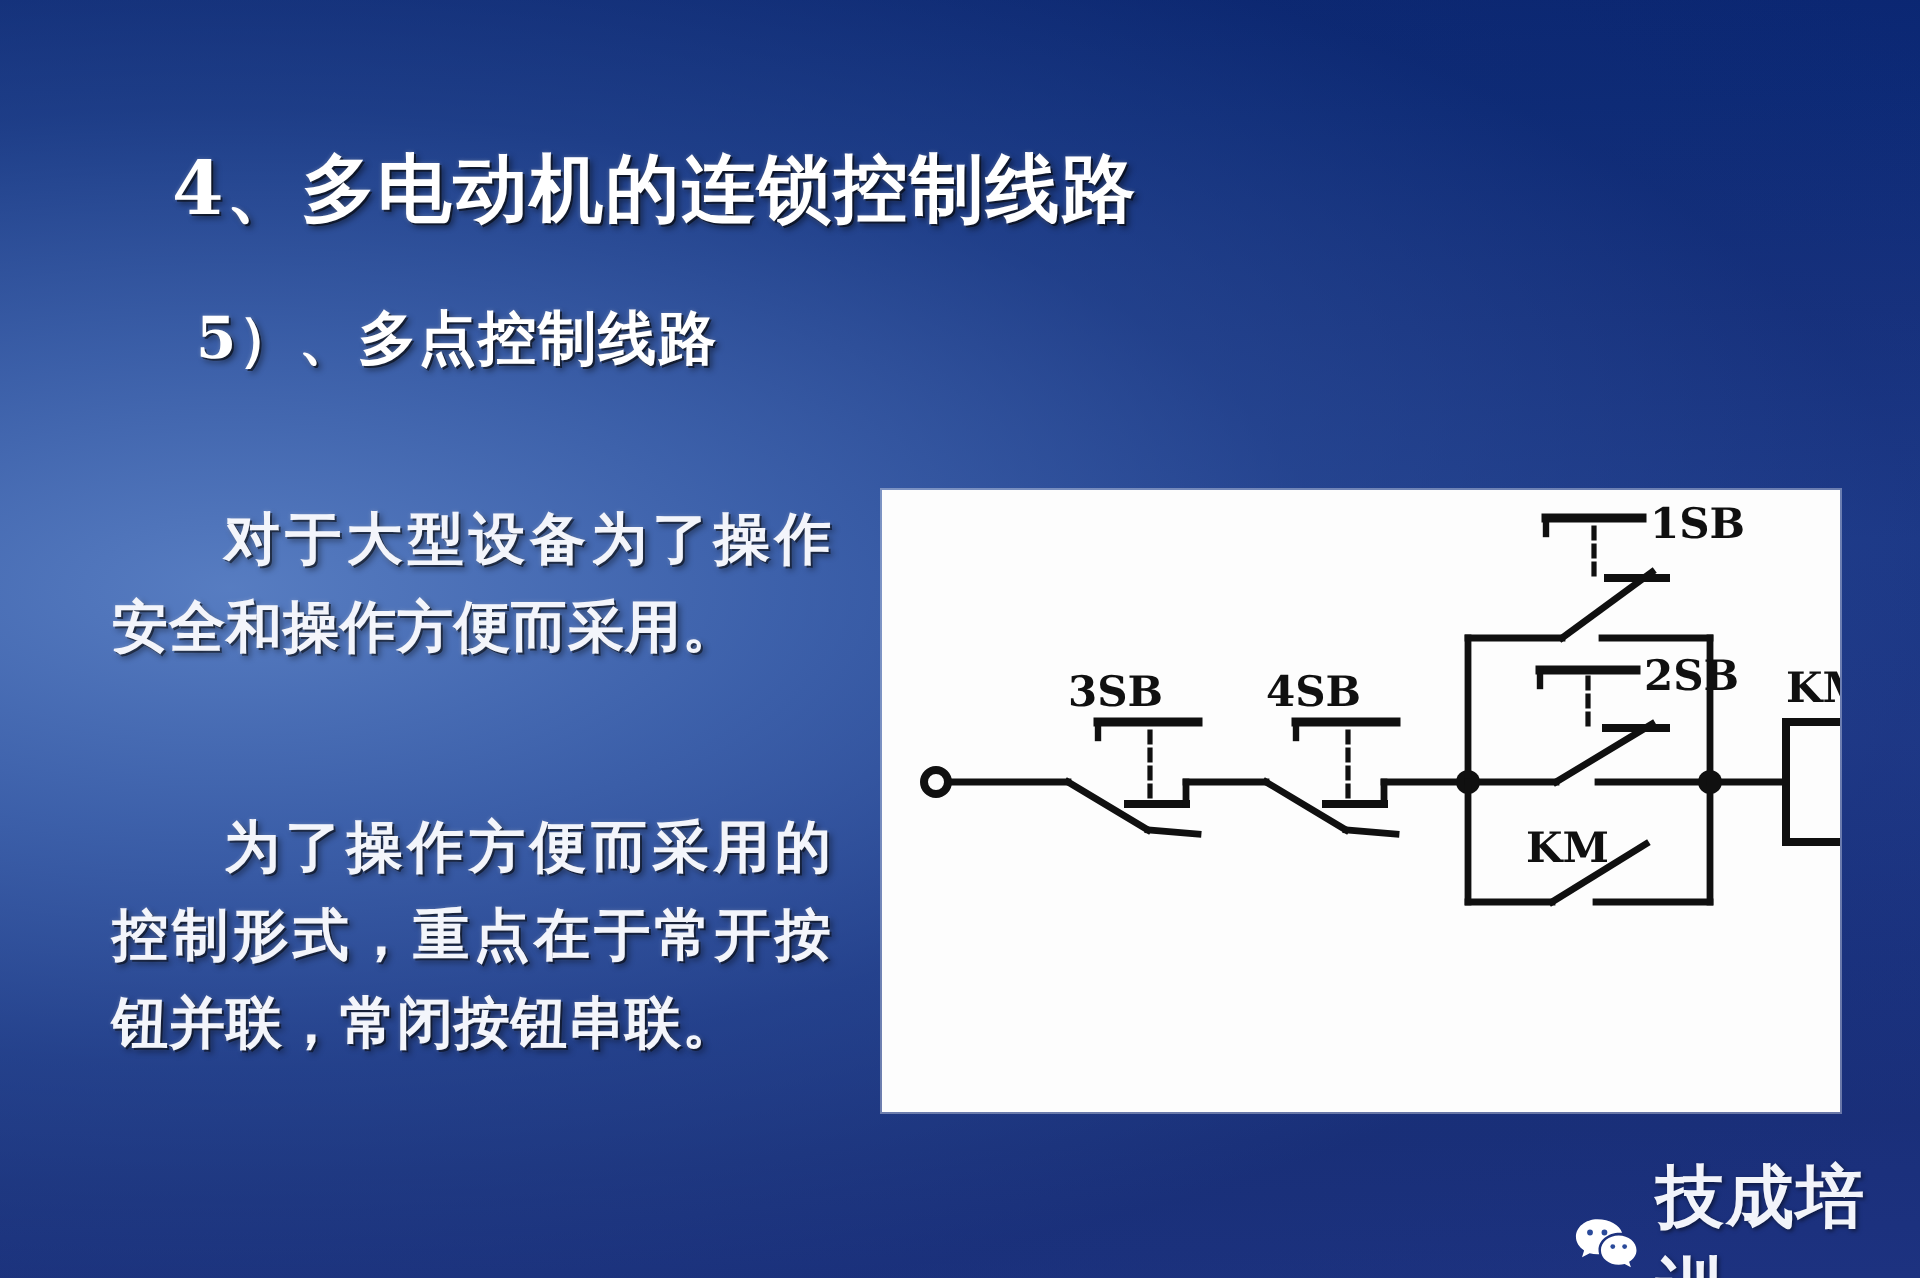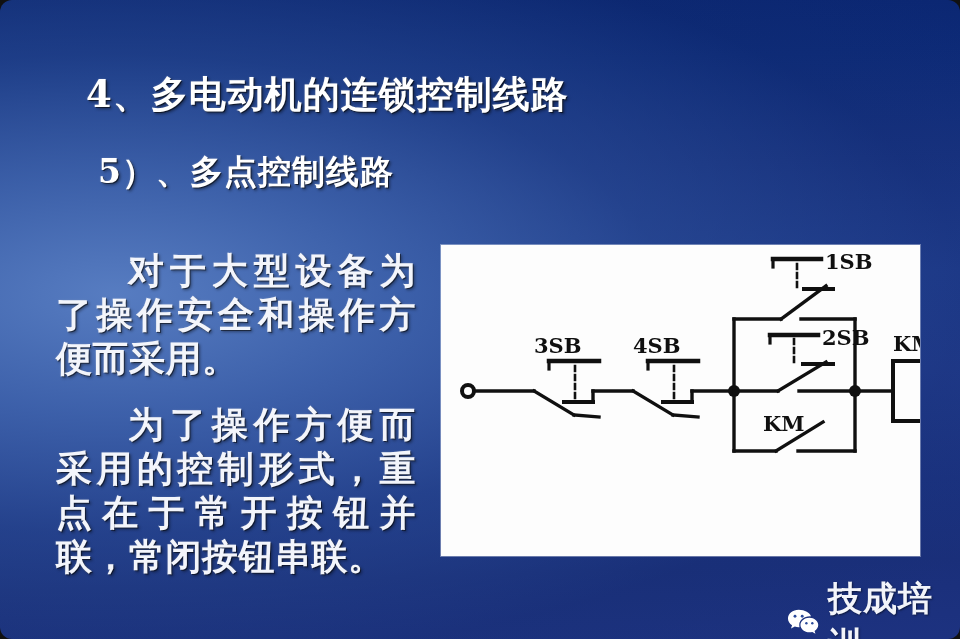--- a/index.html
+++ b/index.html
@@ -22,21 +22,20 @@
         rgba(10,32,92,0.0) 85%),
       linear-gradient(178deg,
         #0a2570 0%,
         #0d2a77 12%,
         #17317f 28%,
         #1f3b8c 45%,
         #20398a 60%,
         #1b3280 76%,
         #1a2f7a 88%,
         #1d3280 100%);
-    border-radius: 12px;
   }
 
   
   .title-line {
     position: absolute;
     color: #ffffff;
     font-weight: 700;
     letter-spacing: 1px;
     white-space: nowrap;
     text-shadow:
@@ -45,28 +44,28 @@
       0 0 2px rgba(255,255,255,0.25);
   }
   #title-1 {
     left: 86px;
     top: 70px;
     font-size: 37px;
   }
   #title-2 {
     left: 98px;
     top: 150px;
-    font-size: 33px;
+    font-size: 29px;
   }
 
   
   .para {
     position: absolute;
     color: #f3f5fb;
-    font-size: 36px;
+    font-size: 28px;
     line-height: 44px;
     letter-spacing: 0.5px;
     font-weight: 600;
     width: 360px;
     text-align: justify;
     text-shadow:
       1px 1px 0 rgba(0,0,0,0.5),
       2px 2px 3px rgba(0,0,0,0.40),
       0 0 2px rgba(255,255,255,0.22);
   }

